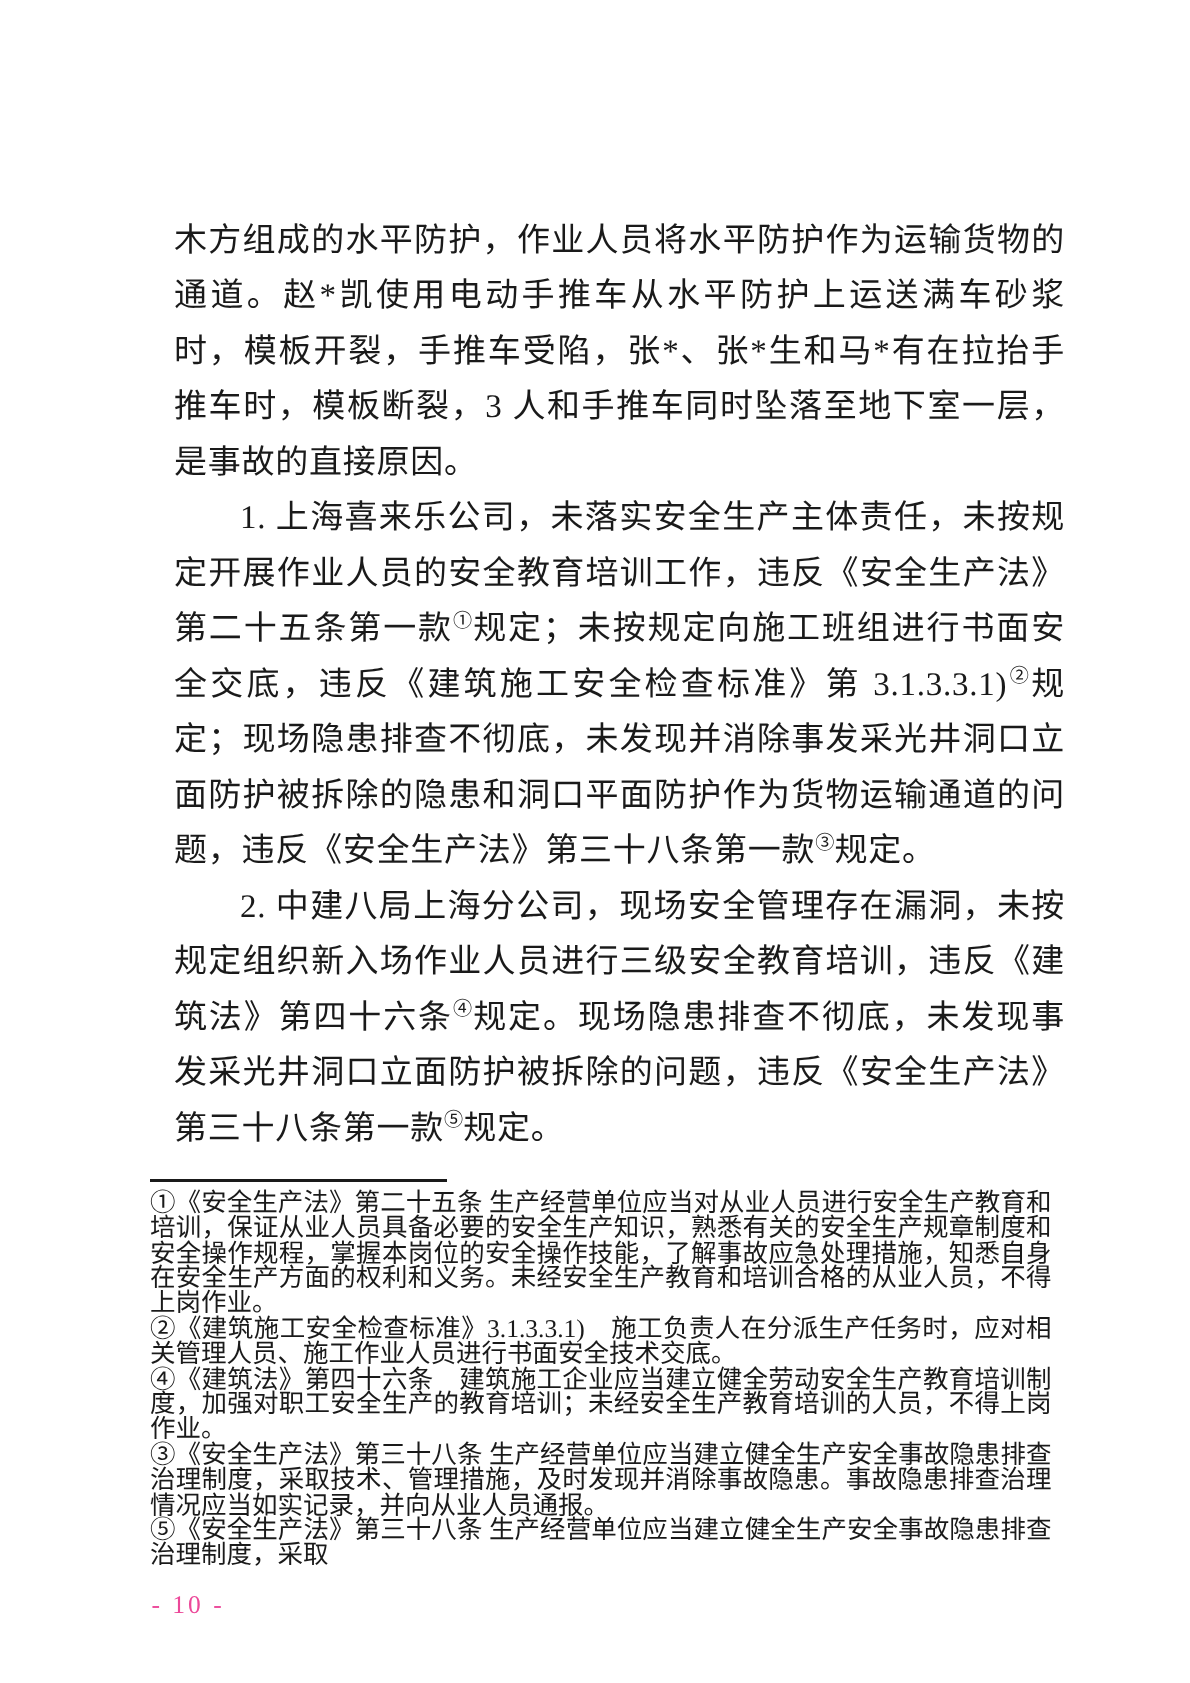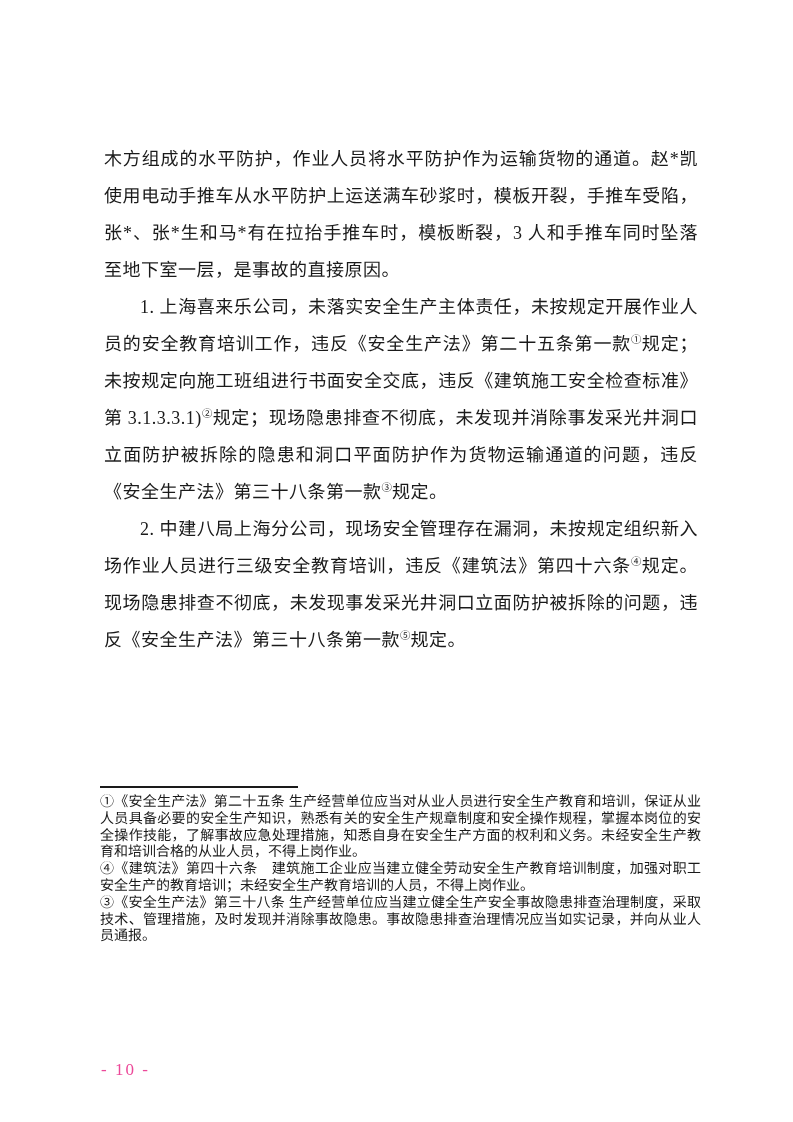--- a/index.html
+++ b/index.html
@@ -12,24 +12,24 @@
     width: 793px;
     height: 1122px;
     background: #ffffff;
     color: #1a1a1a;
     overflow: hidden;
     font-family: "Liberation Serif", "DejaVu Serif", serif;
   }
   
   .body-text {
     position: absolute;
-    left: 104px;
+    left: 116px;
     top: 141px;
     width: 594px;
-    font-size: 18px;
+    font-size: 22px;
     line-height: 37px;
     text-align: justify;
     text-justify: inter-character;
     letter-spacing: 0.5px;
   }
   .body-text p {
     margin: 0;
     padding: 0;
   }
   .p-indent { text-indent: 2em; }
@@ -48,21 +48,21 @@
     width: 198px;
     height: 2px;
     background: #1a1a1a;
   }
   
   .footnotes {
     position: absolute;
     left: 100px;
     top: 794px;
     width: 601px;
-    font-size: 14px;
+    font-size: 17px;
     line-height: 16.8px;
     text-align: justify;
     text-justify: inter-character;
     font-family: "Liberation Serif", "DejaVu Serif", serif;
   }
   .footnotes p {
     margin: 0;
     padding: 0;
   }
   
@@ -84,19 +84,21 @@
   <div class="body-text">
     <p class="p-noindent">木方组成的水平防护，作业人员将水平防护作为运输货物的通道。赵*凯使用电动手推车从水平防护上运送满车砂浆时，模板开裂，手推车受陷，张*、张*生和马*有在拉抬手推车时，模板断裂，3 人和手推车同时坠落至地下室一层，是事故的直接原因。</p>
     <p class="p-indent">1. 上海喜来乐公司，未落实安全生产主体责任，未按规定开展作业人员的安全教育培训工作，违反《安全生产法》第二十五条第一款<sup>①</sup>规定；未按规定向施工班组进行书面安全交底，违反《建筑施工安全检查标准》第 3.1.3.3.1)<sup>②</sup>规定；现场隐患排查不彻底，未发现并消除事发采光井洞口立面防护被拆除的隐患和洞口平面防护作为货物运输通道的问题，违反《安全生产法》第三十八条第一款<sup>③</sup>规定。</p>
     <p class="p-indent">2. 中建八局上海分公司，现场安全管理存在漏洞，未按规定组织新入场作业人员进行三级安全教育培训，违反《建筑法》第四十六条<sup>④</sup>规定。现场隐患排查不彻底，未发现事发采光井洞口立面防护被拆除的问题，违反《安全生产法》第三十八条第一款<sup>⑤</sup>规定。</p>
   </div>
 
   <div class="footnote-rule"></div>
 
   <div class="footnotes">
     <p>①《安全生产法》第二十五条 生产经营单位应当对从业人员进行安全生产教育和培训，保证从业人员具备必要的安全生产知识，熟悉有关的安全生产规章制度和安全操作规程，掌握本岗位的安全操作技能，了解事故应急处理措施，知悉自身在安全生产方面的权利和义务。未经安全生产教育和培训合格的从业人员，不得上岗作业。</p>
+    <p>②《建筑施工安全检查标准》3.1.3.3.1)　施工负责人在分派生产任务时，应对相关管理人员、施工作业人员进行书面安全技术交底。</p>
     <p>④《建筑法》第四十六条　建筑施工企业应当建立健全劳动安全生产教育培训制度，加强对职工安全生产的教育培训；未经安全生产教育培训的人员，不得上岗作业。</p>
     <p>③《安全生产法》第三十八条 生产经营单位应当建立健全生产安全事故隐患排查治理制度，采取技术、管理措施，及时发现并消除事故隐患。事故隐患排查治理情况应当如实记录，并向从业人员通报。</p>
+    <p>⑤《安全生产法》第三十八条 生产经营单位应当建立健全生产安全事故隐患排查治理制度，采取</p>
   </div>
 
   <div class="page-number">- 10 -</div>
 
 </div>
 
 </body></html>

